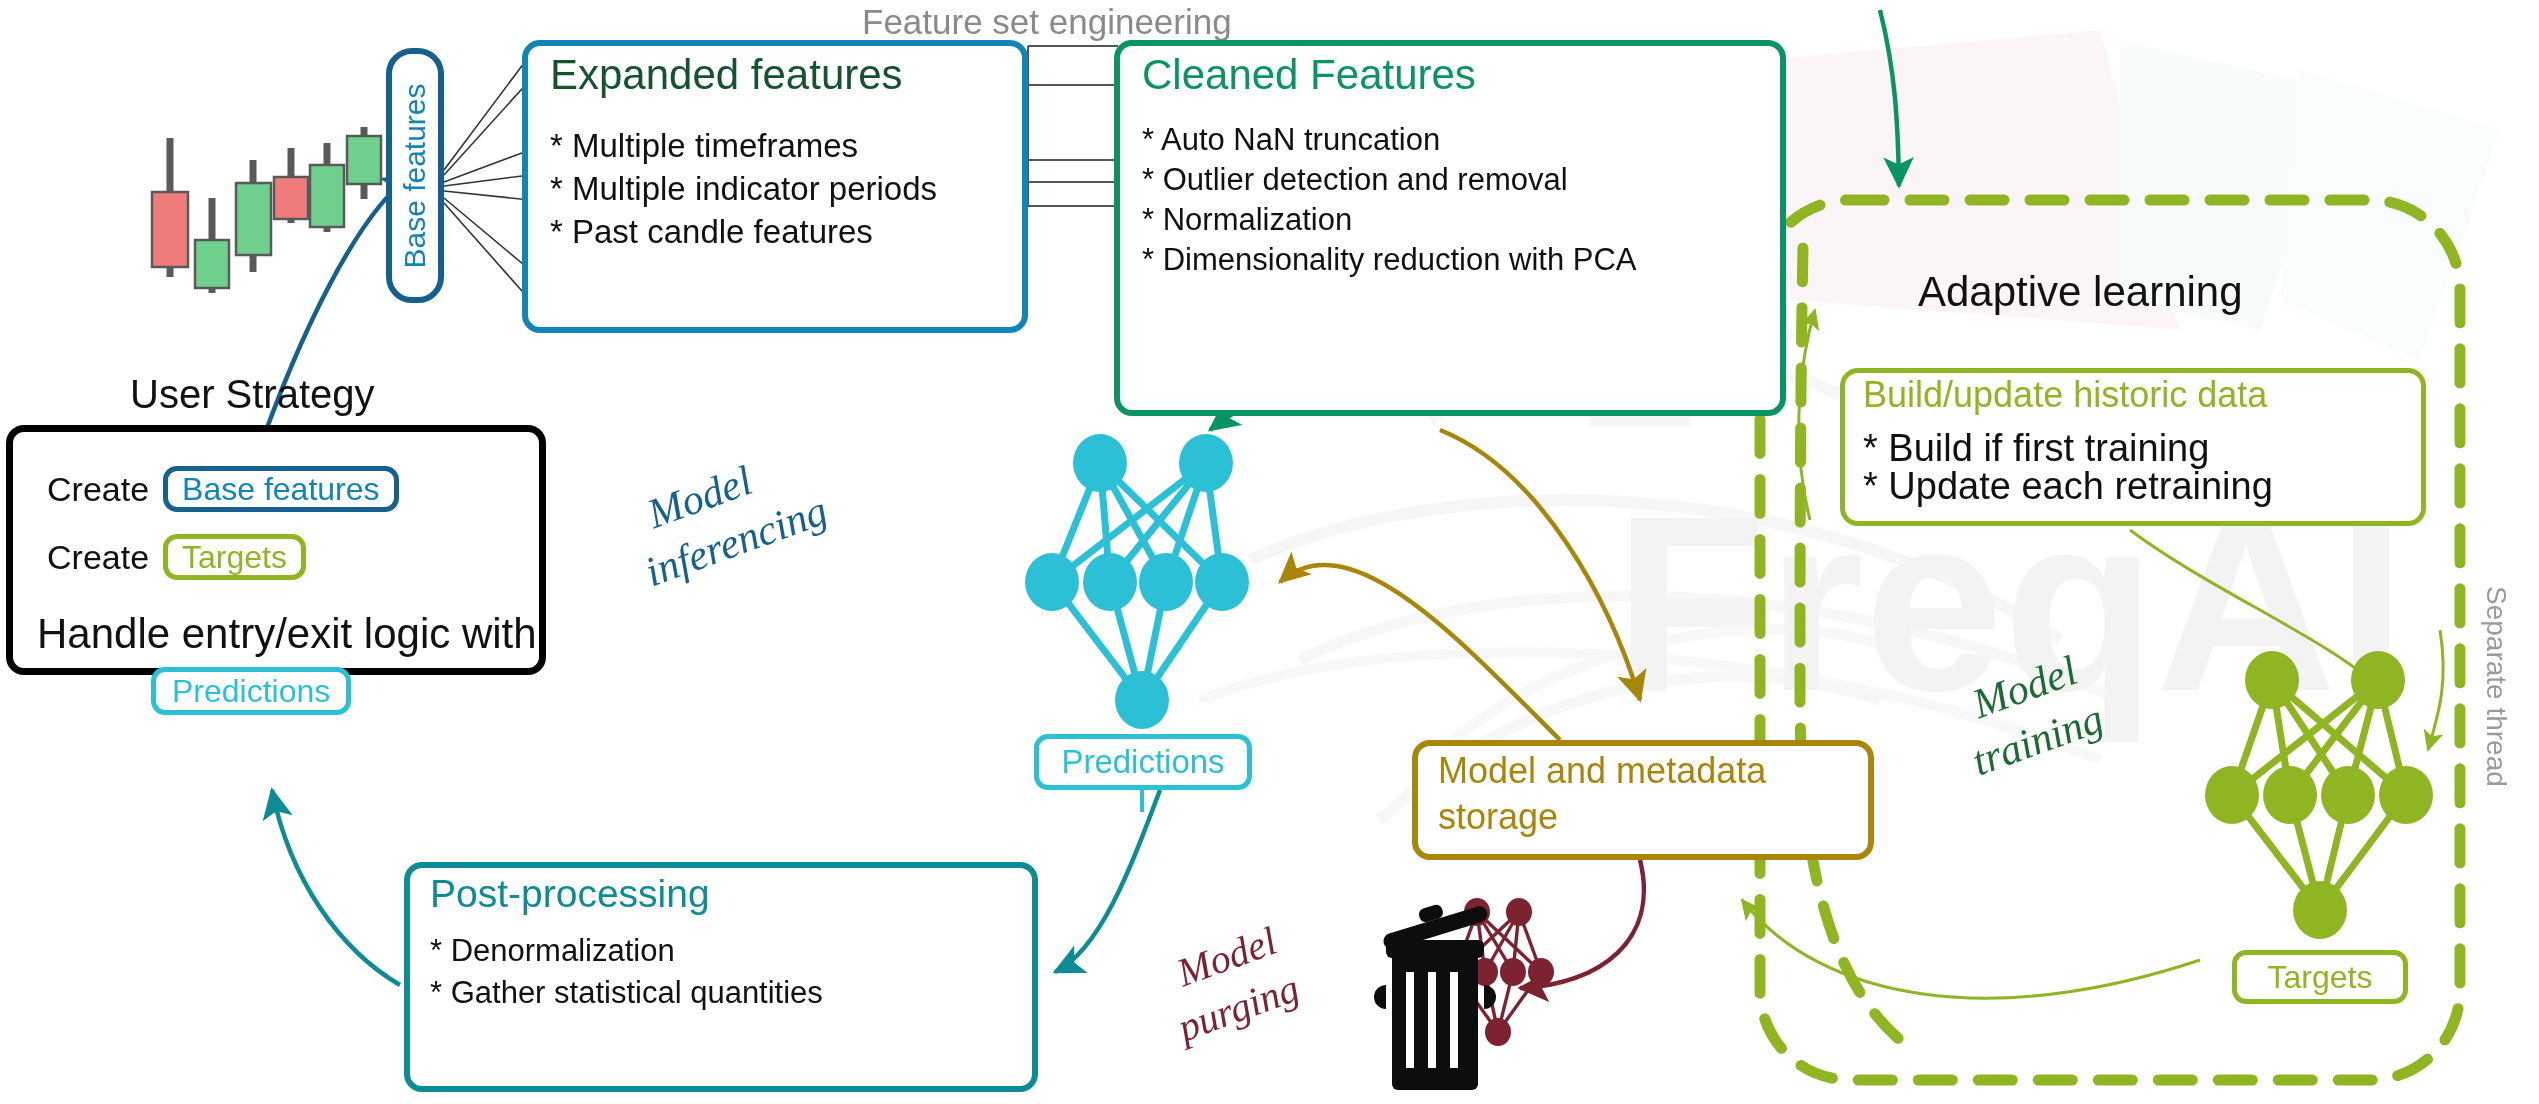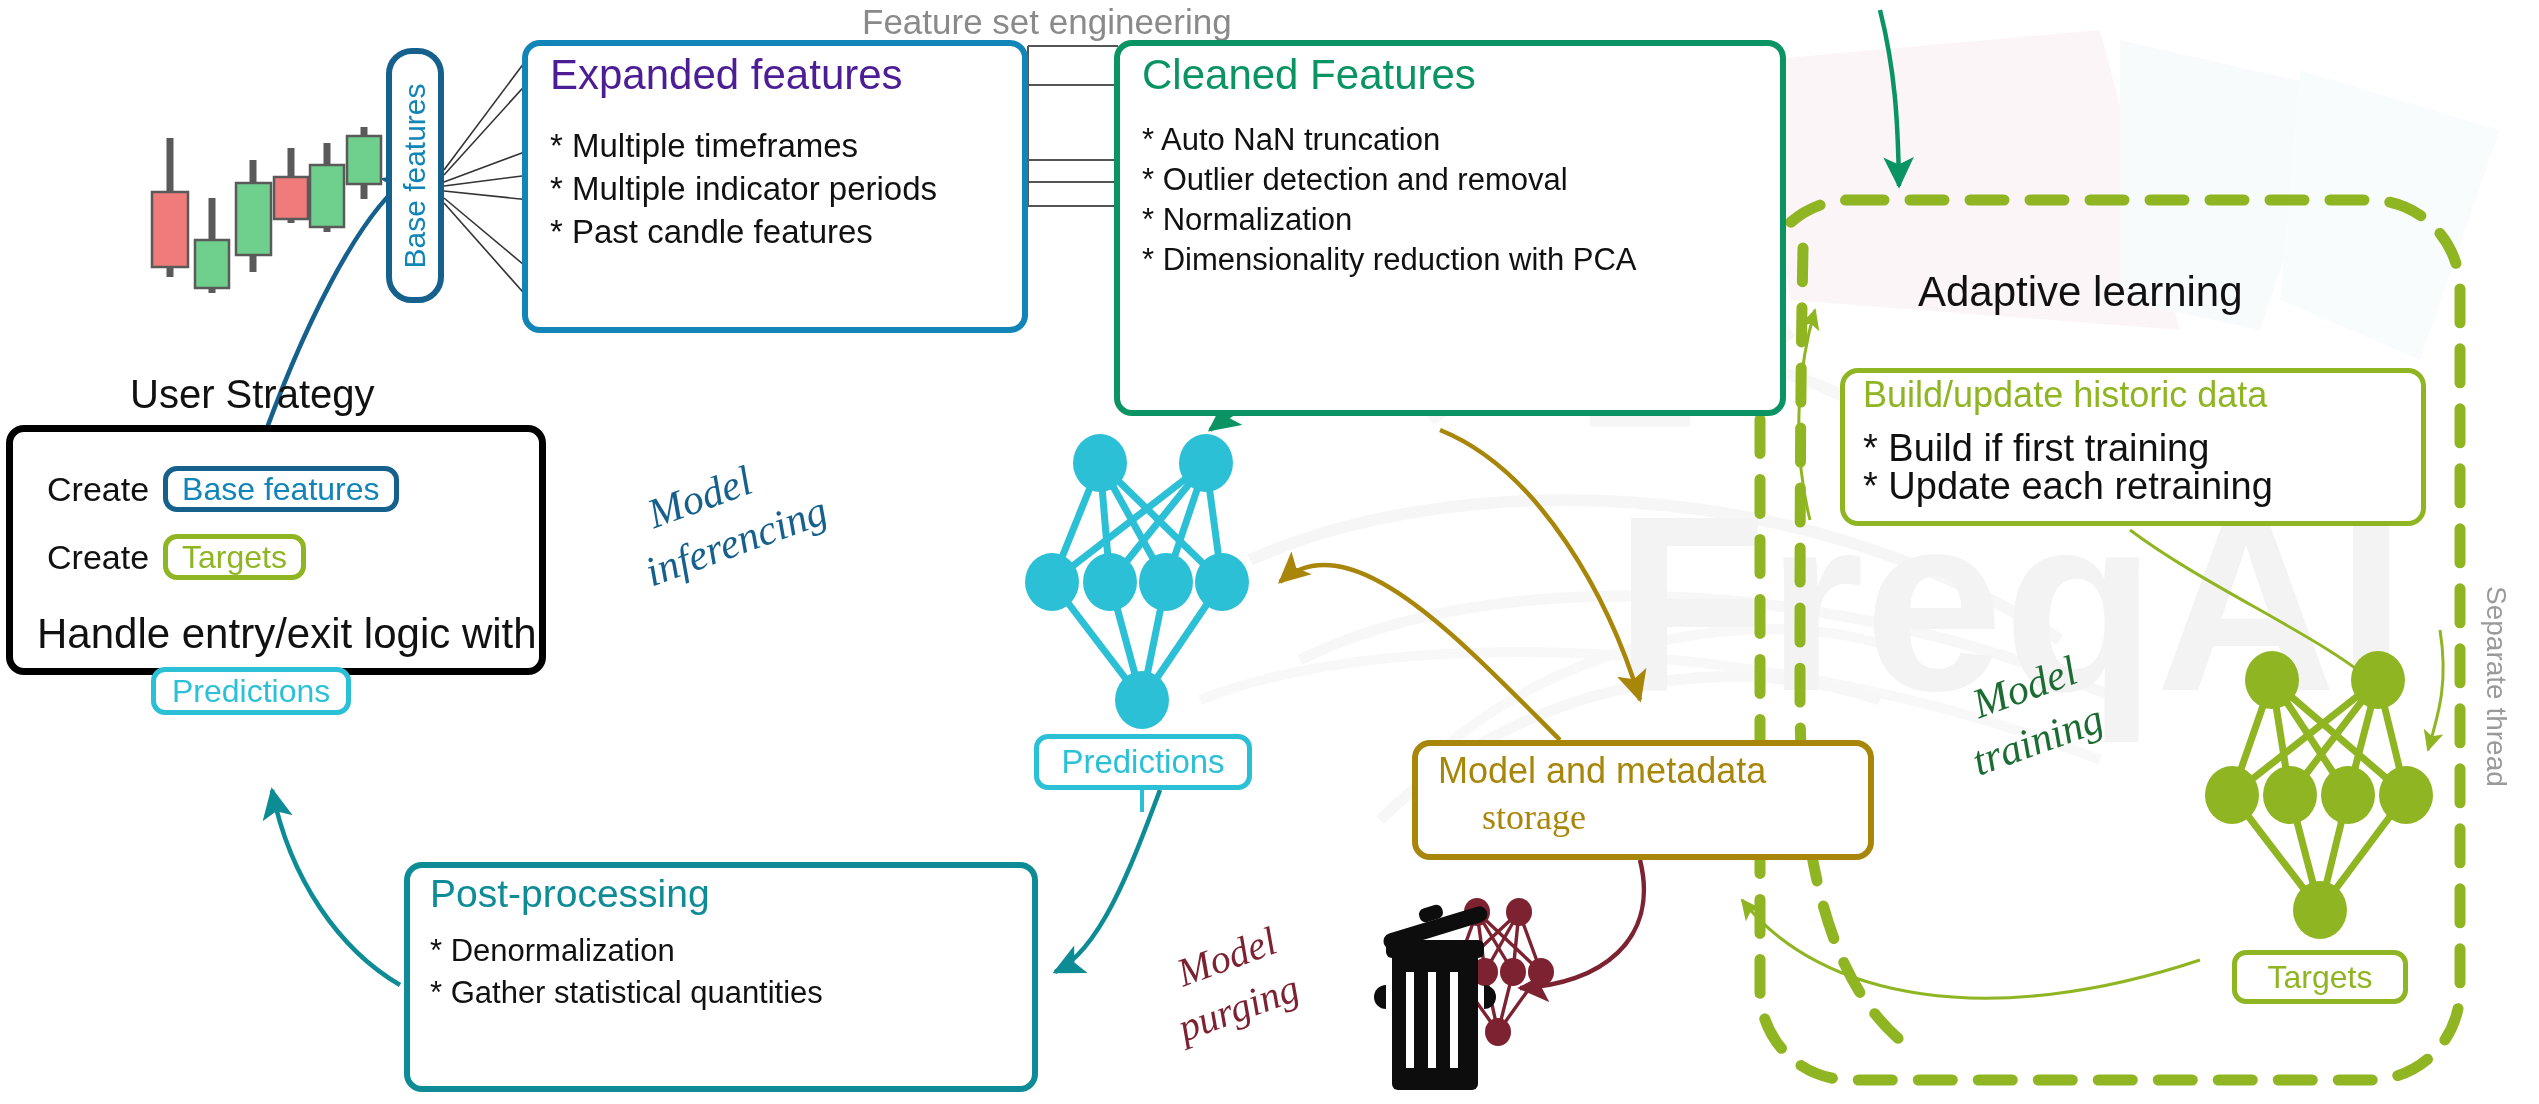--- a/index.html
+++ b/index.html
@@ -309,21 +309,21 @@
     <span>Feature set engineering</span>
   </div>
 
   <div class="pill" style="left:386px;top:48px;width:58px;height:255px;border-width:6px;
               border-color:#15608c;border-radius:26px;">
     <span style="transform:rotate(-90deg);font-size:30px;color:#1184b8;
                  font-family:'Liberation Sans',sans-serif;">Base features</span>
   </div>
 
   <div class="box rbox" style="left:522px;top:40px;width:506px;height:293px;border-width:6px;border-color:#1184b8;">
-    <div class="title" style="position:absolute;left:22px;top:8px;font-size:42px;color:#4c1d95;
+    <div class="title" style="position:absolute;left:22px;top:8px;font-size:42px;color:#14532d;
                 font-family:'Liberation Sans',sans-serif;">Expanded features</div>
     <ul class="bullets" style="position:absolute;left:22px;top:78px;font-size:33px;line-height:43px;
                font-family:'Liberation Sans',sans-serif;">
       <li>* Multiple timeframes</li>
       <li>* Multiple indicator periods</li>
       <li>* Past candle features</li>
     </ul>
   </div>
 
   <div class="box rbox" style="left:1114px;top:40px;width:672px;height:376px;border-width:6px;border-color:#0a9463;">
@@ -395,21 +395,21 @@
   </div>
 
   <span class="pill" style="left:1034px;top:734px;width:218px;height:56px;border-width:5px;border-color:#2cc0d6;">
     <span style="font-size:33px;color:#2cc0d6;font-family:'Liberation Sans',sans-serif;">Predictions</span>
   </span>
 
   <div class="box rbox" style="left:1412px;top:740px;width:462px;height:120px;border-width:6px;border-color:#a8860a;">
     <div style="position:absolute;left:20px;top:4px;font-size:36px;color:#a8860a;
                 font-family:'Liberation Sans',sans-serif;white-space:nowrap;">Model and metadata</div>
     <div style="position:absolute;left:20px;top:50px;font-size:36px;color:#a8860a;
-                font-family:Liberation Serif, serif;white-space:nowrap;margin-left:44px;">storage</div>
+                font-family:Liberation Sans, sans-serif;white-space:nowrap;">storage</div>
   </div>
 
   <div class="rot" style="left:1965px;top:680px;transform:rotate(-20deg);
               font-size:42px;color:#1c6b32;line-height:54px;
               font-family:'Liberation Serif',serif;font-style:italic;">
     <div>Model</div>
     <div style="margin-left:-20px;">training</div>
   </div>
 
   <div class="rot" style="left:1170px;top:950px;transform:rotate(-20deg);

